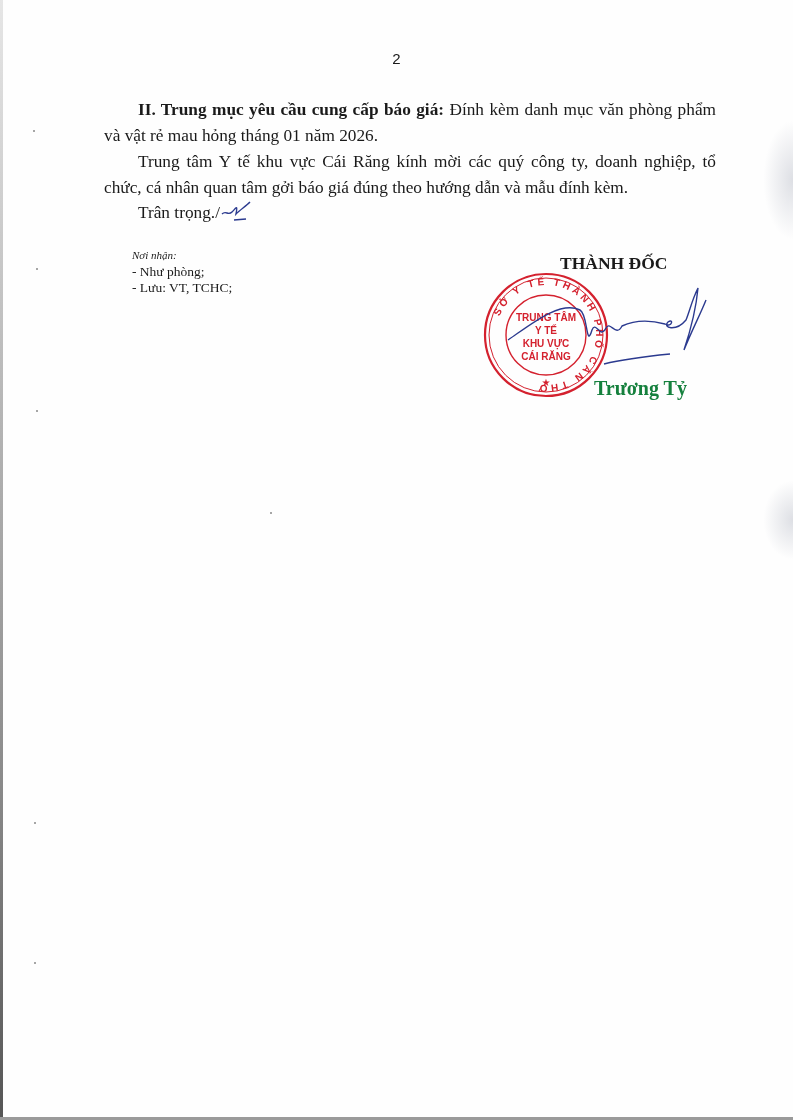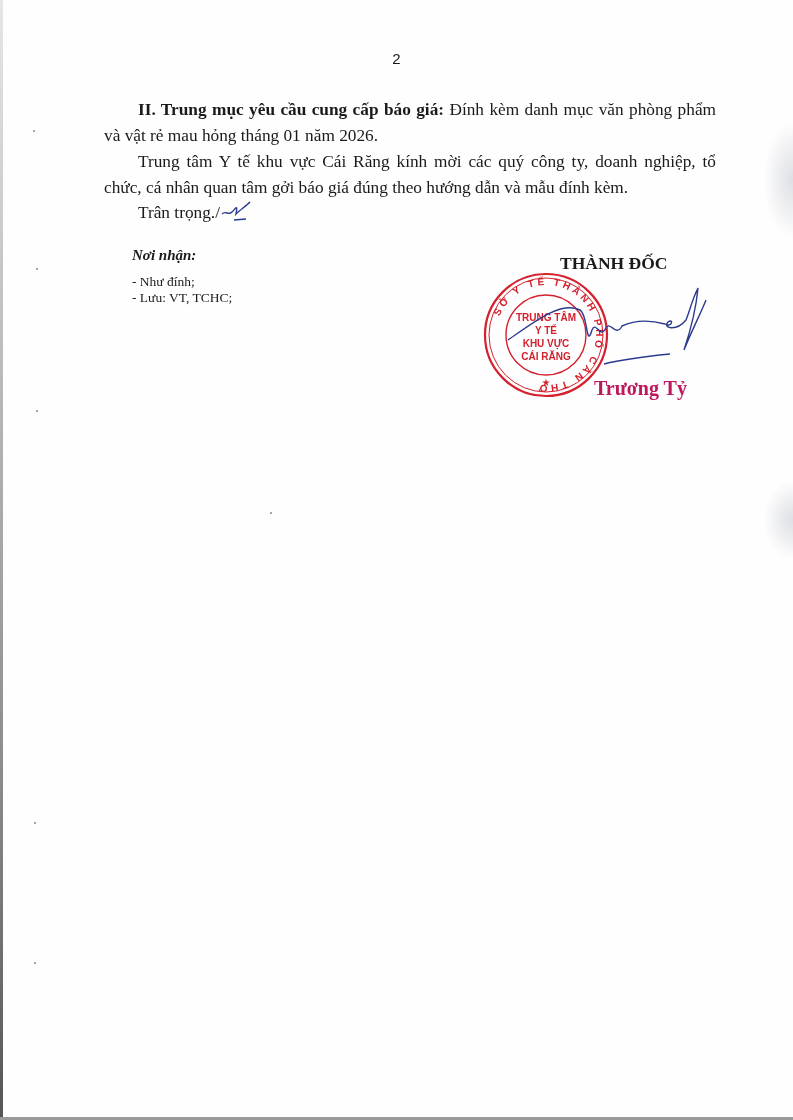--- a/index.html
+++ b/index.html
@@ -20,26 +20,26 @@
   .para .indent { display: inline-block; width: 34px; }
   .bold { font-weight: bold; }
 
   .p1 { top: 97px; }
   .p2 { top: 149px; }
   .p3 { top: 200px; }
 
   .initial-mark { display: inline-block; width: 36px; height: 22px; vertical-align: -4px; }
 
   .recipients { position: absolute; left: 132px; top: 247px; font-size: 13.5px; line-height: 16px; }
-  .recipients .title { font-weight: bold; font-style: italic; font-size: 15px; margin-bottom: 11px; }
+  .recipients .title { font-weight: normal; font-style: italic; font-size: 11px; margin-bottom: 1px; }
 
   .director-title { position: absolute; left: 560px; top: 253px; font-size: 17.5px; font-weight: bold; }
   .stamp { position: absolute; left: 483px; top: 272px; width: 126px; height: 126px; }
   .signature { position: absolute; left: 500px; top: 280px; width: 220px; height: 110px; }
-  .signer-name { position: absolute; left: 594px; top: 377px; font-size: 20px; font-weight: bold; color: #be185d; }
+  .signer-name { position: absolute; left: 594px; top: 377px; font-size: 20px; font-weight: bold; color: #15803d; }
 
   .speck { position: absolute; width: 2px; height: 2px; background: #888; border-radius: 50%; }
 </style>
 </head>
 <body>
 
 <div class="page">
   <div class="edge-left"></div>
   <div class="edge-bottom"></div>
   <div class="scan-smudge" style="top:120px;height:120px;"></div>
@@ -56,21 +56,21 @@
       <path d="M2 14 C6 10, 8 16, 12 12 S18 4, 16 14 C20 10, 26 6, 30 2 M14 20 L26 19" stroke="#2b3a8f" stroke-width="1.4" fill="none"></path>
     </svg>
   </div>
 
   <div class="para p2">
     <span class="indent"></span><span>Trung tâm Y tế khu vực Cái Răng  kính mời các quý công ty, doanh nghiệp, tổ chức, cá nhân quan tâm gởi báo giá đúng theo hướng dẫn và mẫu đính kèm.</span>
   </div>
 
   <div class="recipients">
     <div class="title">Nơi nhận:</div>
-    <div>- Như đính;</div>
+    <div>- Như phòng;</div>
     <div>- Lưu: VT, TCHC;</div>
   </div>
 
   <div class="director-title">THÀNH ĐỐC</div>
 
   <svg class="stamp" viewBox="0 0 126 126">
     <defs>
       <path id="stampArc" d="M 63 63 m -50 0 a 50 50 0 1 1 100 0 a 50 50 0 1 1 -100 0"></path>
     </defs>
     <circle cx="63" cy="63" r="61" fill="none" stroke="#d4212e" stroke-width="2.2"></circle>

